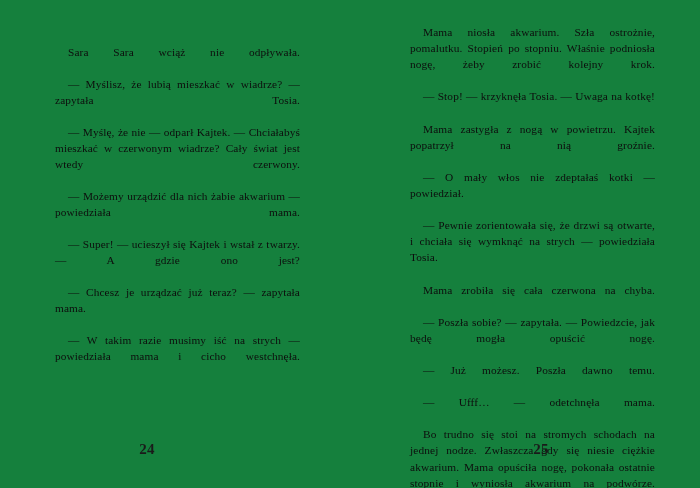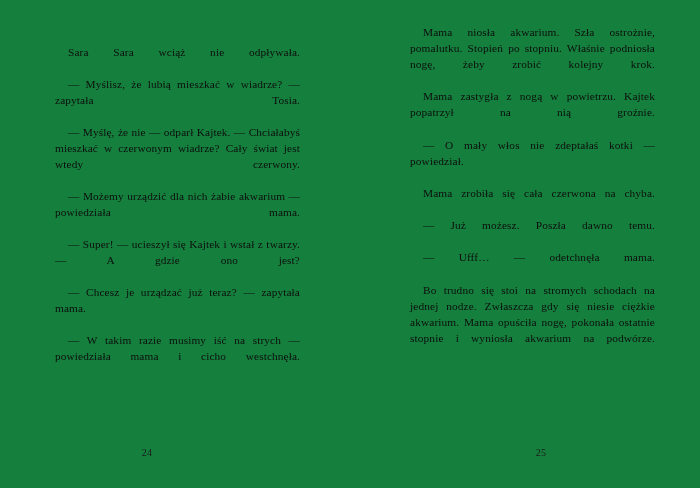--- a/index.html
+++ b/index.html
@@ -58,22 +58,22 @@
   }
   
   p.para::after {
     content: "";
     display: inline-block;
     width: 100%;
   }
   .folio {
     position: absolute;
     bottom: 30px;
-    font-size: 10px;
-    font-weight: normal;
+    font-size: 15px;
+    font-weight: bold;
     color: #1a1a1a;
     letter-spacing: 0.02em;
   }
   .folio-left {
     left: 0;
     right: 0;
     text-align: center;
     padding-right: 58px;
   }
   .folio-right {
@@ -98,23 +98,26 @@
       <p class="para">— Chcesz je urządzać już teraz? — zapytała mama.</p>
       <p class="para">— W takim razie musimy iść na strych — powiedziała mama i cicho westchnęła.</p>
 
     </div>
     <div class="folio folio-left">24</div>
   </div>
 
   <div class="page page-right">
     <div class="text-block">
       <p class="para">Mama niosła akwarium. Szła ostrożnie, pomalutku. Stopień po stopniu. Właśnie podniosła nogę, żeby zrobić kolejny krok.</p>
+      <p class="para">— Stop! — krzyknęła Tosia. — Uwaga na kotkę!</p>
       <p class="para">Mama zastygła z nogą w powietrzu. Kajtek popatrzył na nią groźnie.</p>
       <p class="para">— O mały włos nie zdeptałaś kotki — powiedział.</p>
+      <p class="para">— Pewnie zorientowała się, że drzwi są otwarte, i chciała się wymknąć na strych — powiedziała Tosia.</p>
       <p class="para">Mama zrobiła się cała czerwona na chyba.</p>
+      <p class="para">— Poszła sobie? — zapytała. — Powiedzcie, jak będę mogła opuścić nogę.</p>
       <p class="para">— Już możesz. Poszła dawno temu.</p>
       <p class="para">— Ufff… — odetchnęła mama.</p>
       <p class="para">Bo trudno się stoi na stromych schodach na jednej nodze. Zwłaszcza gdy się niesie ciężkie akwarium. Mama opuściła nogę, pokonała ostatnie stopnie i wyniosła akwarium na podwórze.</p>
 
     </div>
     <div class="folio folio-right">25</div>
   </div>
 
 </div>
 

